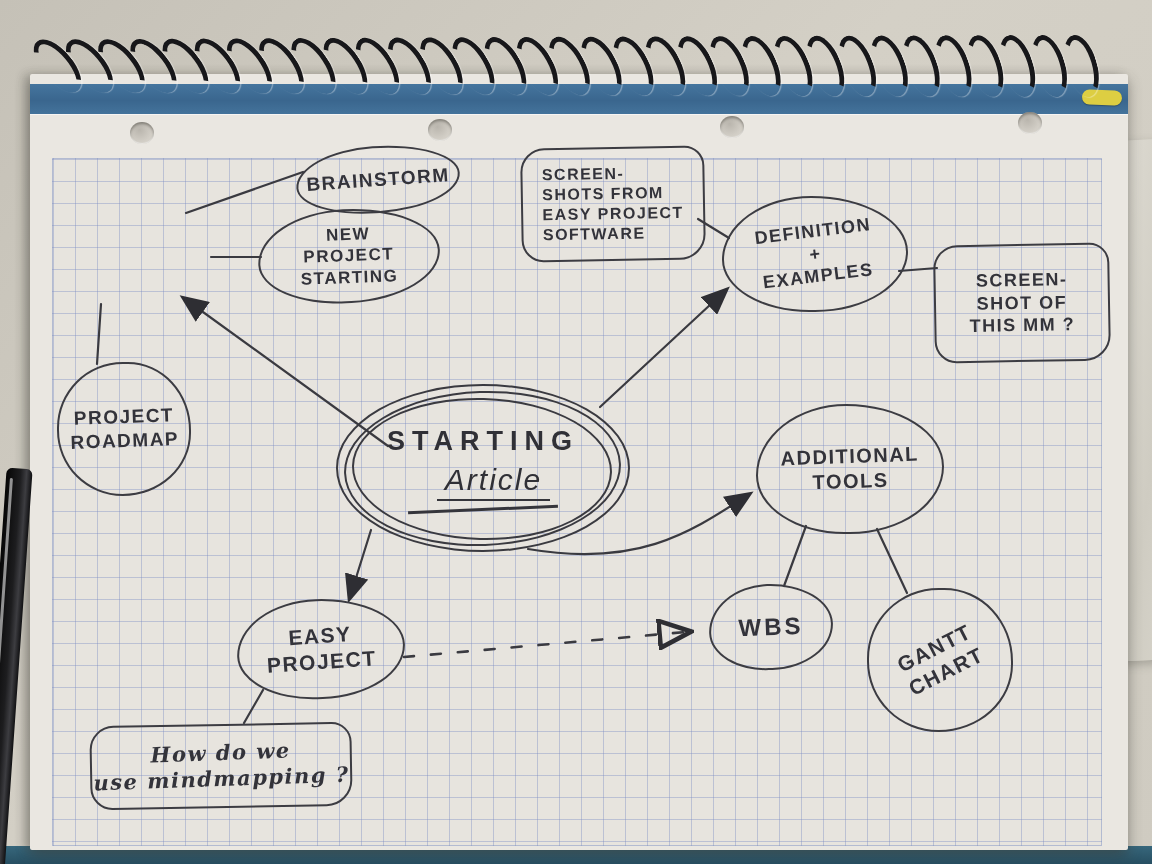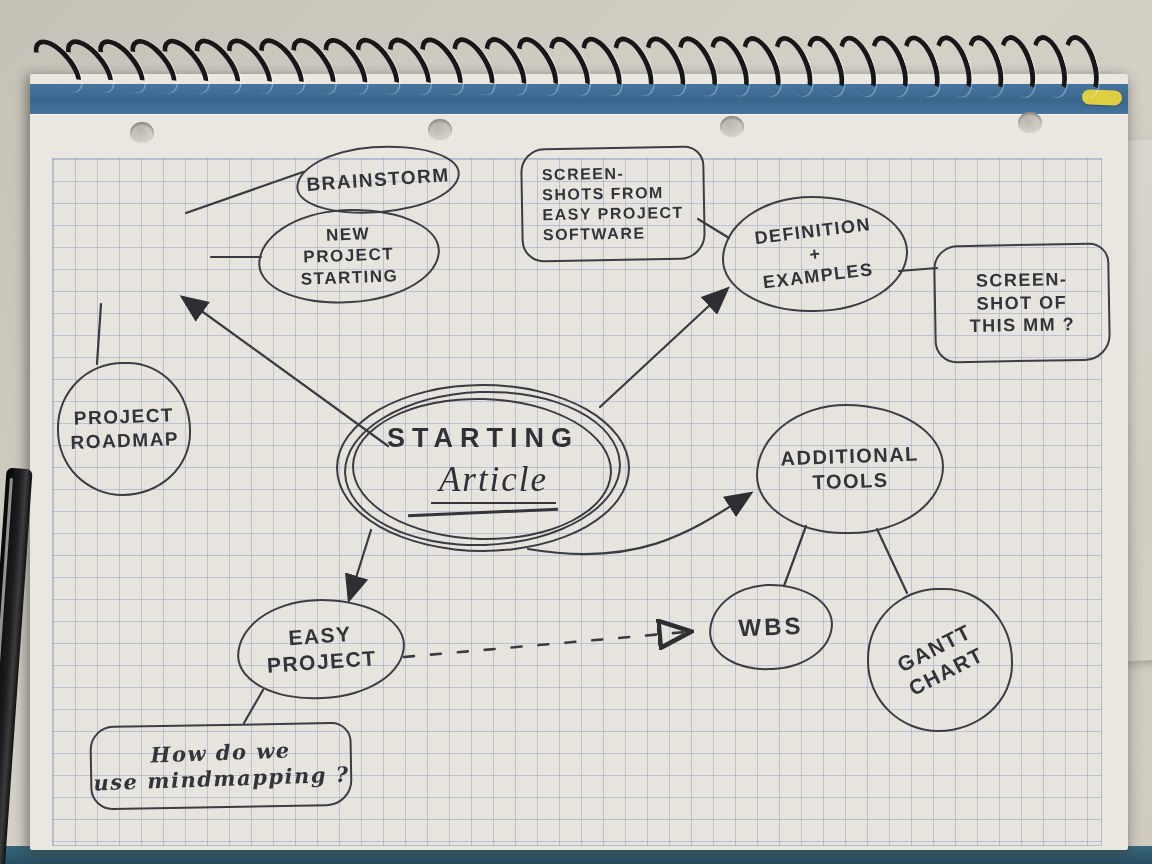--- a/index.html
+++ b/index.html
@@ -46,21 +46,21 @@
   .circle{border:2.2px solid #3c3c42;border-radius:50% 48% 52% 50% / 50% 52% 48% 50%;}
   .roundbox{border:2.2px solid #3c3c42;border-radius:24px 20px 26px 22px;}
   
   .center-node{position:absolute;}
   .ring{position:absolute;border:2px solid #3a3a40;border-radius:50%;}
   .r1{inset:0;}
   .r2{inset:7px 9px 6px 8px;transform:rotate(-2deg);}
   .r3{inset:14px 18px 12px 16px;transform:rotate(1.5deg);}
   .center-text{position:absolute;inset:0;display:flex;flex-direction:column;align-items:center;justify-content:center;gap:6px;color:#303036;}
   .center-title{font-weight:700;font-size:27px;letter-spacing:7px;}
-  .center-sub{font-family:Liberation Serif, serif;font-style:italic;font-size:35px;letter-spacing:2px;border-bottom:2.5px solid #35353b;padding:0 8px 2px;margin-left:21px;}
+  .center-sub{font-family:Liberation Sans, sans-serif;font-style:italic;font-size:30px;letter-spacing:2px;border-bottom:2.5px solid #35353b;padding:0 8px 2px;margin-left:21px;}
   .sub-underline{width:150px;height:2.5px;background:#35353b;transform:rotate(-2.5deg);margin-top:1px;}
   .script{font-family:"DejaVu Serif",serif;font-style:italic;font-weight:500;letter-spacing:1px;}
 </style>
 </head>
 <body>
 
 <div class="scene">
 
   <div class="desk-strip"></div>
   <div class="crumple"></div>

